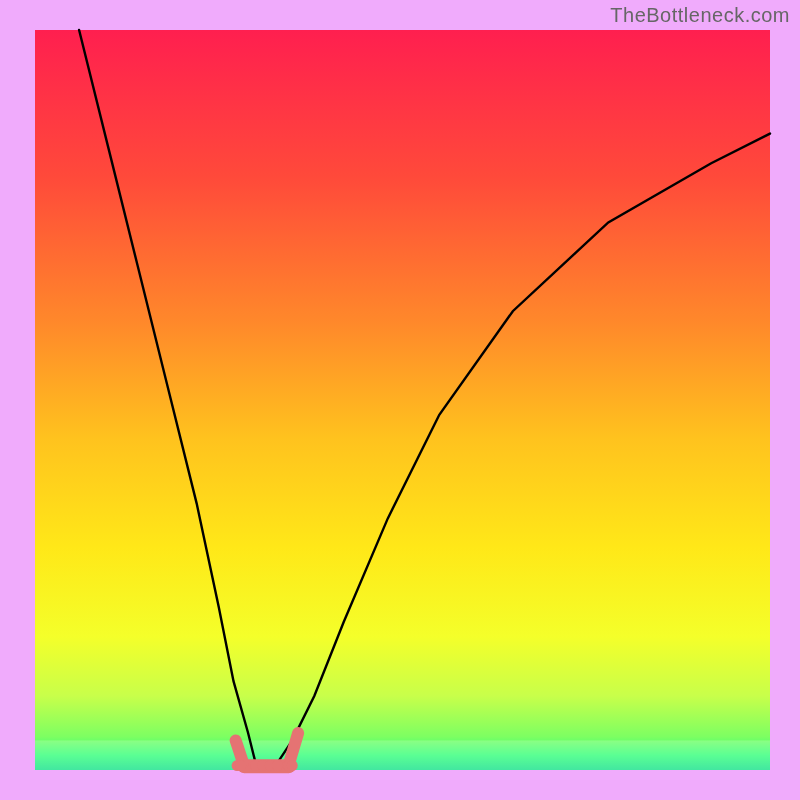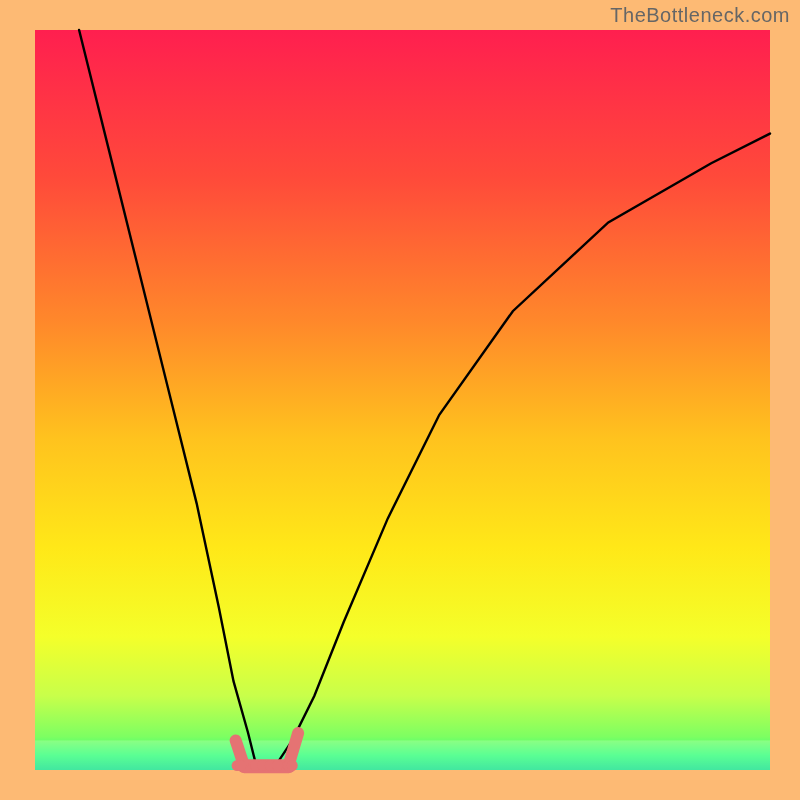--- a/index.html
+++ b/index.html
@@ -9,21 +9,21 @@
     height: 800px;
     background: #000;
     font-family: Arial, Helvetica, sans-serif;
   }
   .frame {
     position: absolute;
     left: 0;
     top: 0;
     width: 800px;
     height: 800px;
-    background: #fdba74;
+    background: #f0abfc;
   }
   .watermark {
     position: absolute;
     top: 4px;
     right: 10px;
     color: #666;
     font-size: 20px;
     letter-spacing: 0.5px;
     z-index: 10;
   }

